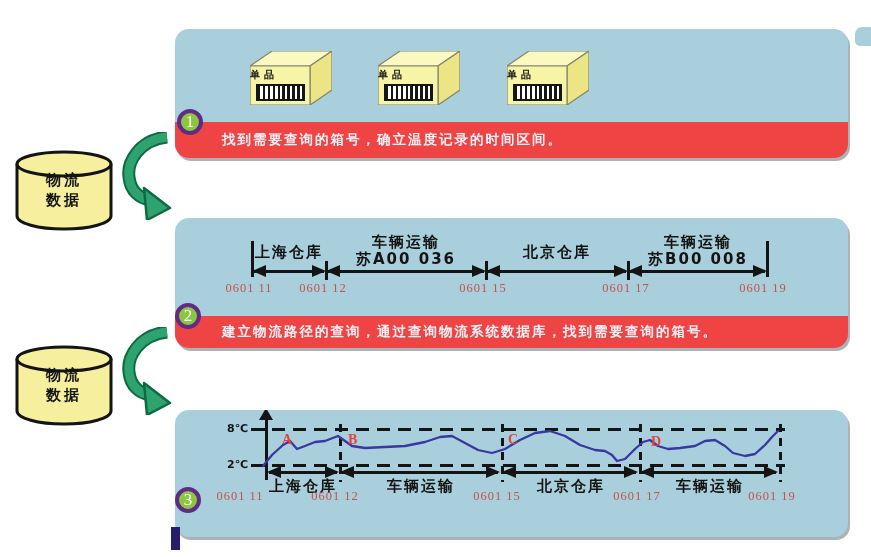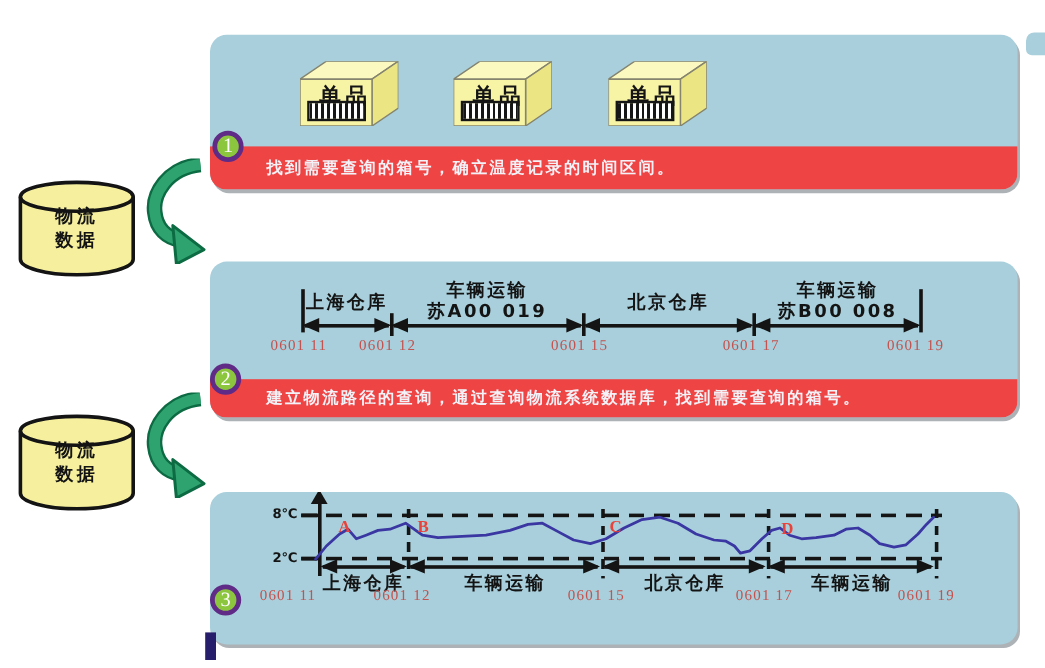--- a/index.html
+++ b/index.html
@@ -30,22 +30,22 @@
            color:#fff; font-family:"Liberation Serif", serif; font-size:17px;
            display:flex; align-items:center; justify-content:center; }
   #badge1 { left:177px; top:109px; }
   #badge2 { left:175px; top:303px; }
   #badge3 { left:175px; top:487px; }
 
   
   .box { position:absolute; width:82px; height:54px; top:22px; }
   #box1 { left:75px; } #box2 { left:203px; } #box3 { left:332px; }
   .box svg { position:absolute; left:0; top:0; }
-  .box-label { position:absolute; left:0; top:17px; width:60px; text-align:right;
-               font-size:18px; font-weight:bold; color:#141414; letter-spacing:4px; }
+  .box-label { position:absolute; left:0; top:17px; width:60px; text-align:left;
+               font-size:10px; font-weight:bold; color:#141414; letter-spacing:4px; }
   .barcode { position:absolute; left:6px; top:33px; width:49px; height:17px;
              border:2px solid #161616; background:
              repeating-linear-gradient(90deg,#161616 0 2.4px,#fff 2.4px 4.9px); }
 
   
   .tick { position:absolute; width:3px; background:#141414; }
   .dbl-arrow { position:absolute; height:3px; background:#141414; }
   .dbl-arrow::before { content:""; position:absolute; left:-2px; top:-5px;
       border-top:6px solid transparent; border-bottom:6px solid transparent;
       border-right:14px solid #141414; }
@@ -144,21 +144,21 @@
     <div class="dbl-arrow" style="left:79px;  top:52px; width:70px;"></div>
     <div class="dbl-arrow" style="left:153px; top:52px; width:156px;"></div>
     <div class="dbl-arrow" style="left:313px; top:52px; width:138px;"></div>
     <div class="dbl-arrow" style="left:455px; top:52px; width:135px;"></div>
 
     <div class="seg-label" style="left:44px;  top:26px;">
       <div>上海仓库</div>
     </div>
     <div class="seg-label" style="left:161px; top:16px;">
       <div>车辆运输</div>
-      <div>苏A00 019</div>
+      <div>苏A00 036</div>
     </div>
     <div class="seg-label" style="left:312px; top:26px;">
       <div>北京仓库</div>
     </div>
     <div class="seg-label" style="left:453px; top:16px;">
       <div>车辆运输</div>
       <div>苏B00 008</div>
     </div>
 
     <div class="date" style="left:39px;  top:63px;">0601 11</div>

